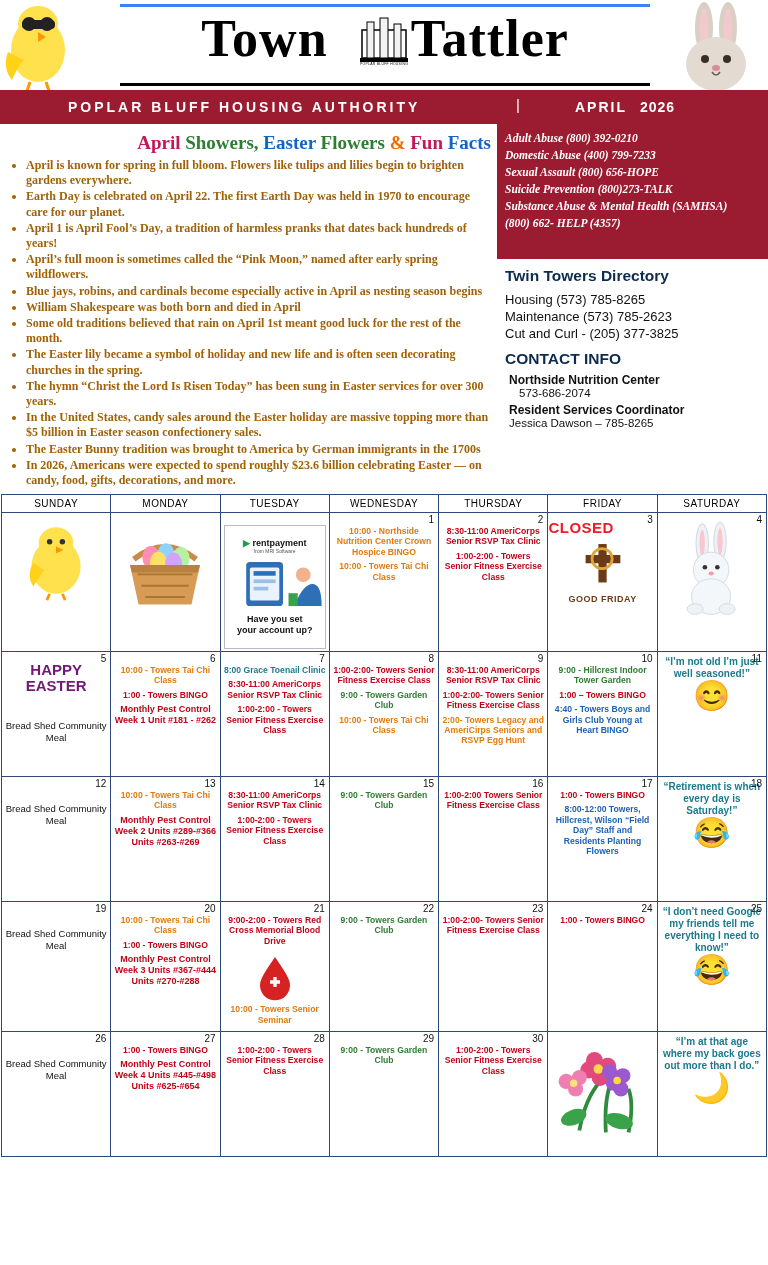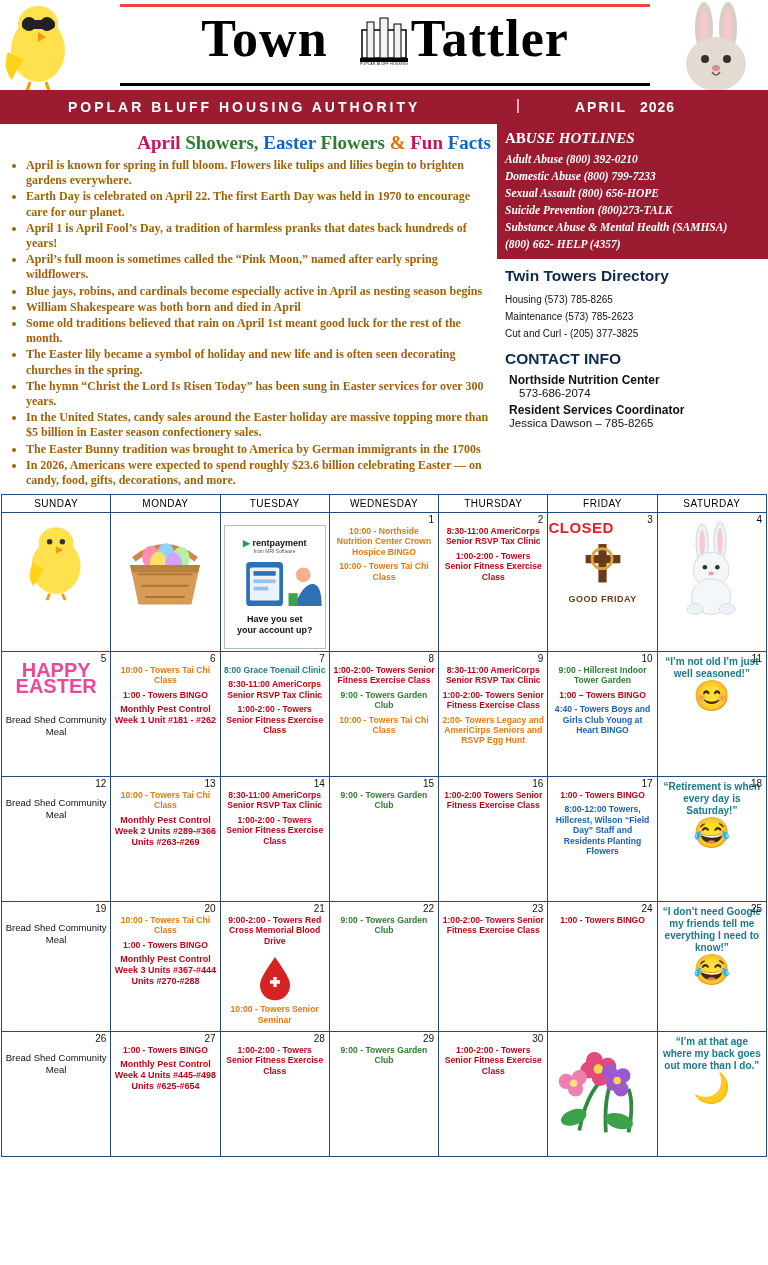--- a/index.html
+++ b/index.html
@@ -17,21 +17,21 @@
     background:#fff;
   }
   .masthead-title{
     position:absolute;left:120px;top:4px;width:530px;height:76px;
     text-align:center;
     font-family:"Liberation Serif", serif;
     font-weight:bold;
     font-size:52px;
     letter-spacing:1px;
     line-height:64px;
-    border-top:3px solid #ef4444;
+    border-top:3px solid #3b82f6;
     border-bottom:3px solid #000;
     color:#000;
     white-space:nowrap;
   }
   .chick{
     position:absolute;left:2px;top:2px;width:78px;height:92px;
   }
   .bunny{
     position:absolute;right:4px;top:2px;width:96px;height:92px;
   }
@@ -100,21 +100,21 @@
   .hotlines .line{
     font-size:11.5px;font-weight:bold;font-style:italic;line-height:17px;
     font-family:"Liberation Serif",serif;
   }
   .directory{
     padding:6px 8px 0 8px;
   }
   .directory h3{
     margin:2px 0 6px 0;font-size:15.5px;color:#0d2b4e;font-family:"Liberation Sans",sans-serif;
   }
-  .directory .d-line{font-size:10px;line-height:17px;color:#111;}
+  .directory .d-line{font-size:13px;line-height:17px;color:#111;}
   .contact h3{
     margin:8px 0 5px 0;font-size:15.5px;color:#0d2b4e;
   }
   .contact .c-bold{font-size:12px;font-weight:bold;color:#111;margin-left:4px;}
   .contact .c-reg{font-size:11.5px;color:#111;margin-left:14px;}
   .contact .c-bold2{font-size:12px;font-weight:bold;color:#111;margin-left:4px;margin-top:4px;}
 
   
   table.cal{
     border-collapse:collapse;width:766px;margin:0 1px;
@@ -147,25 +147,25 @@
   .teal{color:#1f7a8c;}
   .green{color:#2e7d32;}
   .closed{
     color:#ee1c25;font-size:15px;font-weight:bold;letter-spacing:.5px;margin-top:6px;
   }
   .joke{
     font-size:10px;font-weight:bold;color:#1a7a8c;line-height:12px;padding:4px 3px 0 3px;text-align:center;
   }
   .emoji{font-size:30px;line-height:32px;text-align:center;}
   .happy-easter{
-    color:#ec4899;font-weight:bold;font-size:20px;line-height:16px;text-align:center;
+    color:#701a75;font-weight:bold;font-size:15px;line-height:16px;text-align:center;
     margin-top:10px;font-family:"Liberation Sans",sans-serif;
   }
   .breadshed{
-    font-size:9.5px;line-height:12px;text-align:center;color:#111;font-weight:normal;margin-top:20px;
+    font-size:9.5px;line-height:12px;text-align:center;color:#111;font-weight:normal;margin-top:26px;
   }
   .ad{
     border:1px solid #bbb;margin:12px 3px 2px 3px;padding:12px;background:#fff;
   }
   .ad-logo{font-size:9px;font-weight:bold;color:#111;text-align:center;}
   .ad-logo .gr{color:#17a34a;}
   .ad-sub{font-size:5px;color:#555;text-align:center;}
   .ad-tag{font-size:9px;font-weight:bold;text-align:center;color:#111;line-height:11px;margin-top:2px;}
   .pest{color:#c00418;font-size:9px;font-weight:bold;line-height:11px;margin-top:4px;}
   svg{display:block;}
@@ -245,23 +245,22 @@
       <li>The Easter lily became a symbol of holiday and new life and is often seen decorating churches in the spring.</li>
       <li>The hymn “Christ the Lord Is Risen Today” has been sung in Easter services for over 300 years.</li>
       <li>In the United States, candy sales around the Easter holiday are massive topping more than $5 billion in Easter season confectionery sales.</li>
       <li> The Easter Bunny tradition was brought to America by German immigrants in the 1700s</li>
       <li>In 2026, Americans were expected to spend roughly $23.6 billion celebrating Easter — on candy, food, gifts, decorations, and more.</li>
     </ul>
   </div>
 
   <div class="right-col">
     <div class="hotlines">
-      <h3><span>AB</span><span class="ital">USE HOTLINES</span></h3>
       <div class="line">Adult Abuse (800) 392-0210</div>
-      <div class="line">Domestic Abuse (800) 799-7233</div>
+      <div class="line">Domestic Abuse (400) 799-7233</div>
       <div class="line">Sexual Assault (800) 656-HOPE</div>
       <div class="line">Suicide Prevention (800)273-TALK</div>
       <div class="line">Substance Abuse &amp; Mental Health (SAMHSA)</div>
       <div class="line">(800) 662- HELP (4357)</div>
     </div>
     <div class="directory">
       <h3>Twin Towers Directory</h3>
       <div class="d-line">Housing (573) 785-8265</div>
       <div class="d-line">Maintenance (573) 785-2623</div>
       <div class="d-line">Cut and Curl - (205) 377-3825</div>

